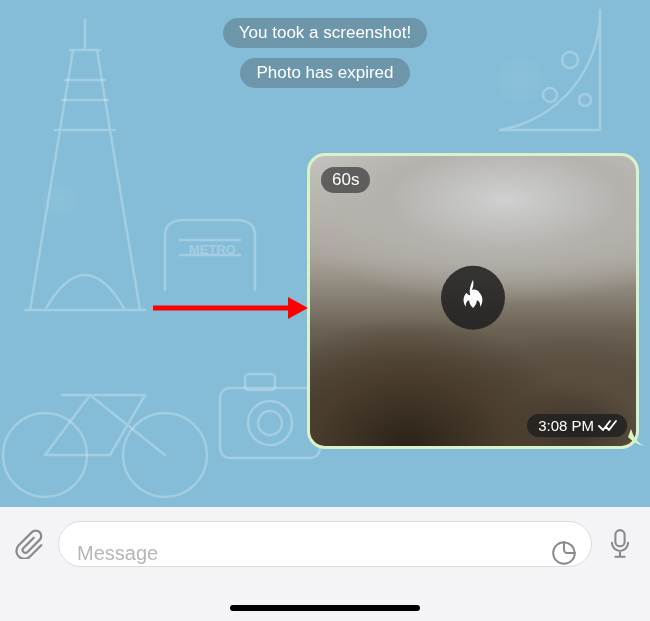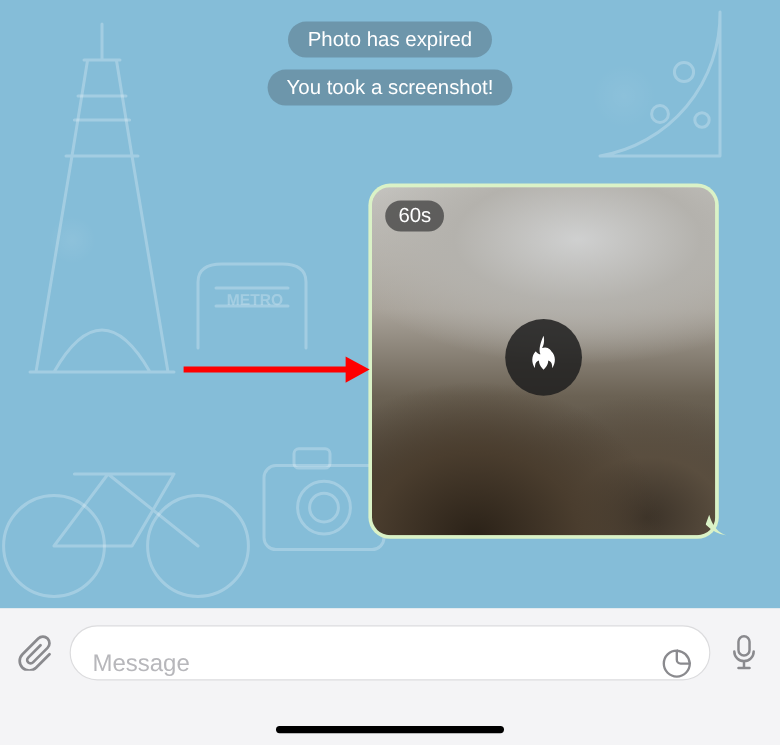--- a/index.html
+++ b/index.html
@@ -43,21 +43,21 @@
       font-weight: 500;
       padding: 5px 16px;
       border-radius: 16px;
       width: fit-content;
     }
     .system-pill { font-weight: 400; }
     .photo-bubble {
       position: absolute;
       top: 153px;
       left: 307px;
-      width: 292px;
+      width: 332px;
       height: 296px;
       border-radius: 18px;
       background: #daf2c7;
       padding: 3px;
     }
     .photo-inner {
       width: 100%;
       height: 100%;
       border-radius: 15px;
       overflow: hidden;
@@ -206,31 +206,37 @@
   </svg>
   <svg class="doodle" style="top:360px;left:210px" width="120" height="110">
     <rect x="10" y="28" width="100" height="70" rx="10"></rect>
     <circle cx="60" cy="63" r="22"></circle>
       <circle cx="60" cy="63" r="12"></circle>
     <rect x="35" y="14" width="30" height="16" rx="4"></rect>
   </svg>
 </div>
 
 <div class="chat-content">
+  <div class="system-pill">You took a screenshot!</div>
   <div class="system-pill">Photo has expired</div>
-  <div class="system-pill">You took a screenshot!</div>
 
   <div class="photo-bubble">
     <div class="photo-inner">
       <div class="timer-badge">60s</div>
       <div class="fire-circle">
         <svg width="32" height="36" viewBox="0 0 24 28">
           <path fill="#fff" d="M12 0 C12 0 13.2 4.5 11 8 C15 6.5 17 10 17 10 C20 13 20 17.5 17.5 21 C17.5 21 18.2 17 15 16 C15 19 13 21 12 22 C11 21 9 19 9 16 C5.8 17 6.5 21 6.5 21 C4 17.5 4 13 7 10 C7 10 8 12 10 12 C8 8 12 0 12 0 Z"></path>
         </svg>
       </div>
+      <div class="time-badge">
+        <span>3:08 PM</span>
+        <svg width="20" height="13" viewBox="0 0 20 13">
+          <path fill="none" stroke="#fff" stroke-width="1.8" stroke-linecap="round" stroke-linejoin="round" d="M1 7 L5 11 L12 2 M8 8 L11 11 L18 2"></path>
+        </svg>
+      </div>
     </div>
     <svg class="bubble-tail" viewBox="0 0 18 18">
       <path fill="#daf2c7" d="M0 8 Q8 16 17 17 Q7 14 3 0 Z"></path>
     </svg>
   </div>
 
   <svg class="arrow" width="160" height="30">
     <line x1="3" y1="15" x2="140" y2="15" stroke="#ff0000" stroke-width="5"></line>
     <polygon points="138,4 158,15 138,26" fill="#ff0000"></polygon>
   </svg>

